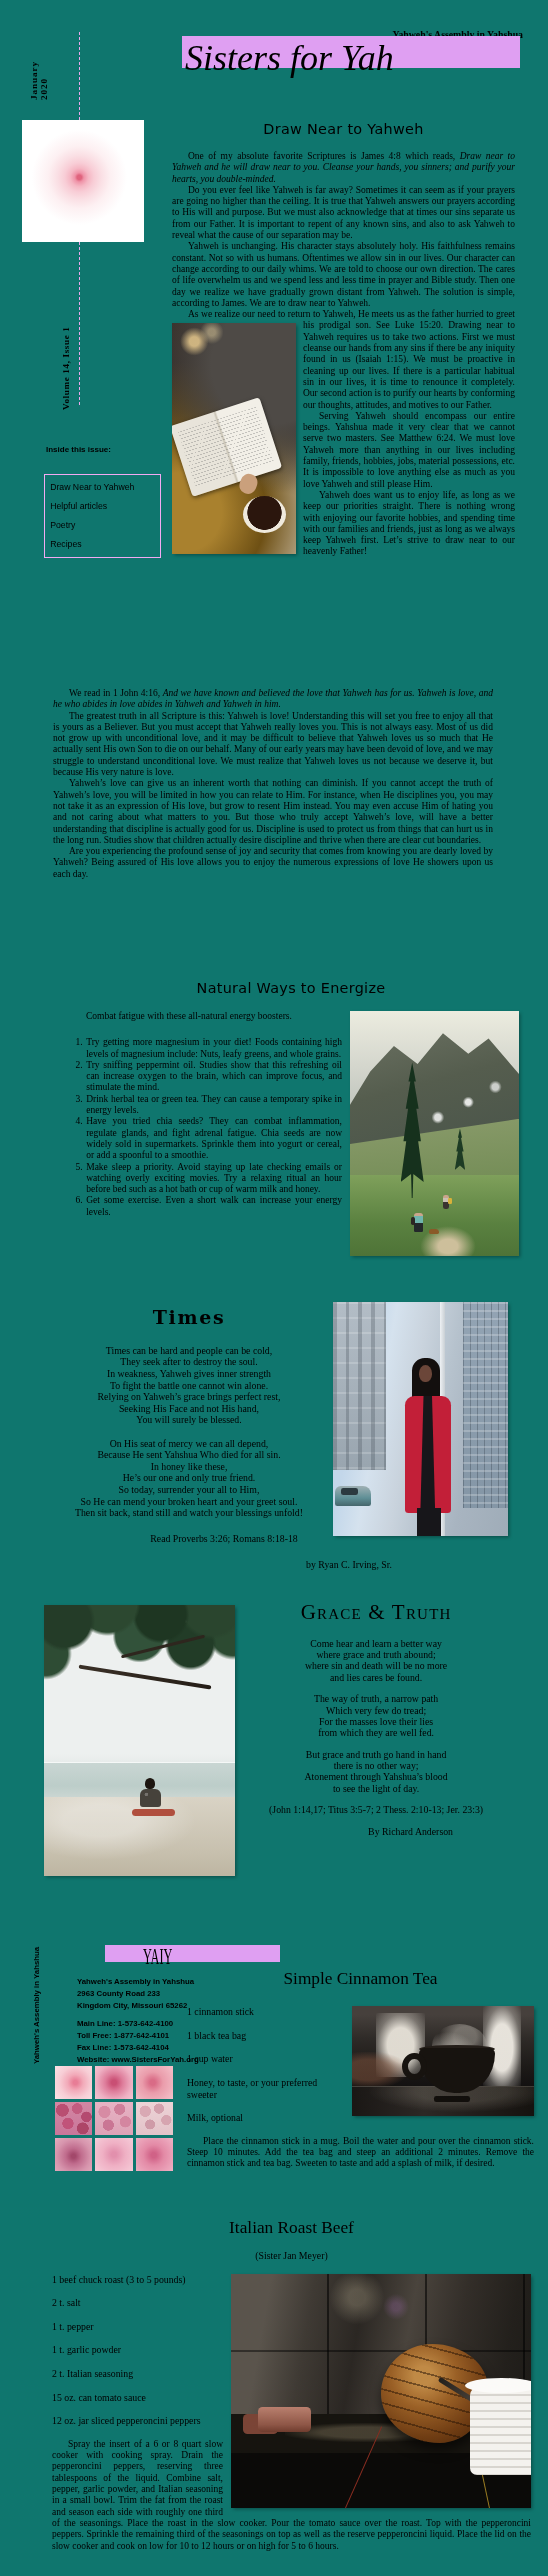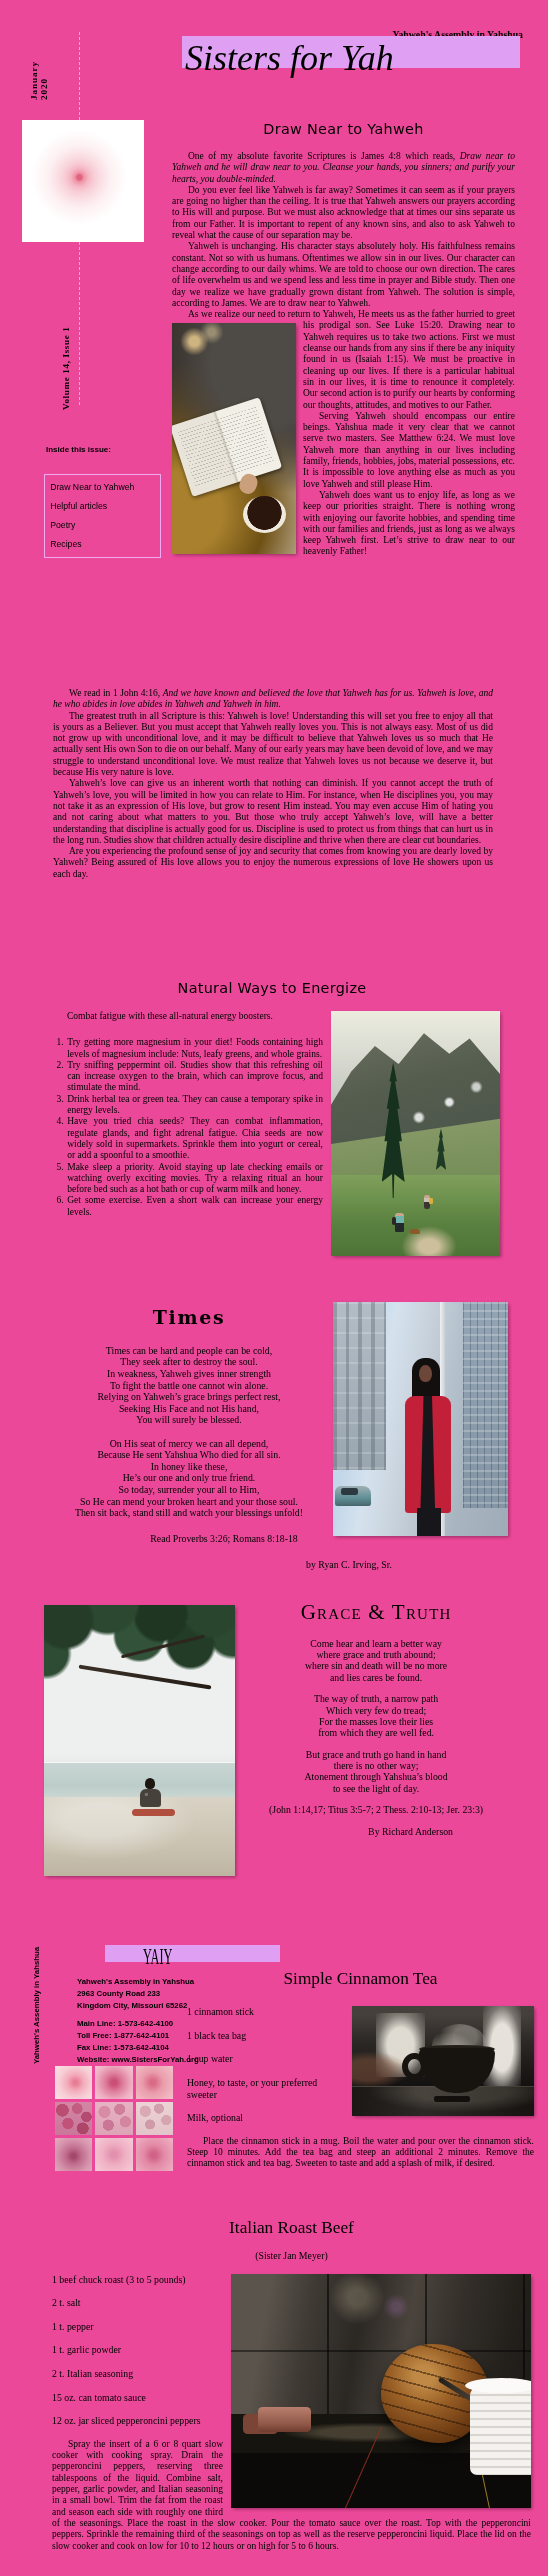--- a/index.html
+++ b/index.html
@@ -1,16 +1,16 @@
 <!DOCTYPE html>
 <html style="font-size:9.2px"><head>
 <meta charset="utf-8">
 <style>
   html,body{margin:0;padding:0;background:#9a9a9a;}
-  .page{position:relative;width:549px;height:2576px;background:#ec4899;margin:0 auto;
+  .page{position:relative;width:549px;height:2576px;background:#0f766e;margin:0 auto;
         font-family:"Liberation Serif",serif;color:#000;overflow:hidden;}
   
   .org-top{position:absolute;top:29px;left:358px;width:165px;text-align:right;
            font-family:"Liberation Serif",serif;font-weight:bold;font-size:9.8px;}
   .banner{position:absolute;left:182px;top:36px;width:338px;height:32px;background:#df9ff2;}
   .m-title{position:absolute;left:185px;top:40px;font-style:italic;font-size:36px;line-height:1;
            font-family:"Liberation Serif",serif;}
   
   .vert{writing-mode:vertical-rl;transform:rotate(180deg);}
   .date-vert{position:absolute;left:29px;top:38px;height:62px;font-weight:bold;font-size:9.2px;
@@ -53,21 +53,21 @@
   .bk{left:7px;top:87px;width:94px;height:74px;transform:rotate(-18deg);
       background:linear-gradient(90deg,#e8e4da 0 48%,#c9c3b4 50%,#f2efe7 52% 100%);
       border-radius:3.5px;box-shadow:0 1.7px 4px rgba(0,0,0,.55);}
   .bk-lines{left:5.8px;top:8px;width:82px;height:58px;
       background:repeating-linear-gradient(rgba(110,110,110,.35) 0 0.6px, rgba(0,0,0,0) 0.6px 3.5px);}
   .mug{right:10.4px;bottom:21px;width:43px;height:37px;border-radius:50%;
       background:radial-gradient(circle at 50% 45%, #2b160d 0 57%, #efe9dd 59%);}
   .hand{left:68px;top:151px;width:17.3px;height:19.6px;background:#caa07c;border-radius:45%;transform:rotate(20deg);}
   .sec2{position:absolute;left:53px;top:688px;width:440px;}
   .sec2 .h-hand{margin-bottom:11.6px;}
-  .sec3{position:absolute;left:44px;top:980px;width:456px;}
+  .sec3{position:absolute;left:63px;top:980px;width:456px;}
   .sec3 .h-casual{margin-bottom:15px;}
   .mountain-photo{float:right;width:169px;height:245px;margin-left:8px;margin-bottom:4.6px;background:#cfd2c8;}
   .mt-sky{left:0;top:0;width:100%;height:38%;background:linear-gradient(#ececdf,#d4d6cd 60%,#c2c7bf);}
   .mt-rock{left:0;top:6%;width:100%;height:52%;
       background:
         radial-gradient(circle at 70% 60%, rgba(255,255,255,.85) 0 2%, rgba(255,255,255,0) 4%),
         radial-gradient(circle at 52% 72%, rgba(255,255,255,.8) 0 2.5%, rgba(255,255,255,0) 5%),
         radial-gradient(circle at 86% 48%, rgba(255,255,255,.7) 0 2%, rgba(255,255,255,0) 4%),
         linear-gradient(165deg,#6c7263,#555d4e 45%,#49544a);
       clip-path:polygon(0 62%,12% 36%,26% 16%,40% 30%,55% 6%,70% 22%,82% 10%,100% 38%,100% 100%,0 100%);}
@@ -340,21 +340,21 @@
         <span class="pline">Relying on Yahweh’s grace brings perfect rest,</span>
         <span class="pline">Seeking His Face and not His hand,</span>
         <span class="pline">You will surely be blessed.</span>
       </div>
       <div class="stanza">
         <span class="pline">On His seat of mercy we can all depend,</span>
         <span class="pline">Because He sent Yahshua Who died for all sin.</span>
         <span class="pline">In honey like these,</span>
         <span class="pline">He’s our one and only true friend.</span>
         <span class="pline">So today, surrender your all to Him,</span>
-        <span class="pline">So He can mend your broken heart and your those soul.</span>
+        <span class="pline">So He can mend your broken heart and your greet soul.</span>
         <span class="pline">Then sit back, stand still and watch your blessings unfold!</span>
       </div>
       <div class="poem-ref">Read Proverbs 3:26; Romans 8:18-18</div>
       <div class="poem-by">by Ryan C. Irving, Sr.</div>
     </div>
   </div>
 
   <div class="sec5">
     <span class="photo tree-photo">
         <span class="ts-sky"></span>

